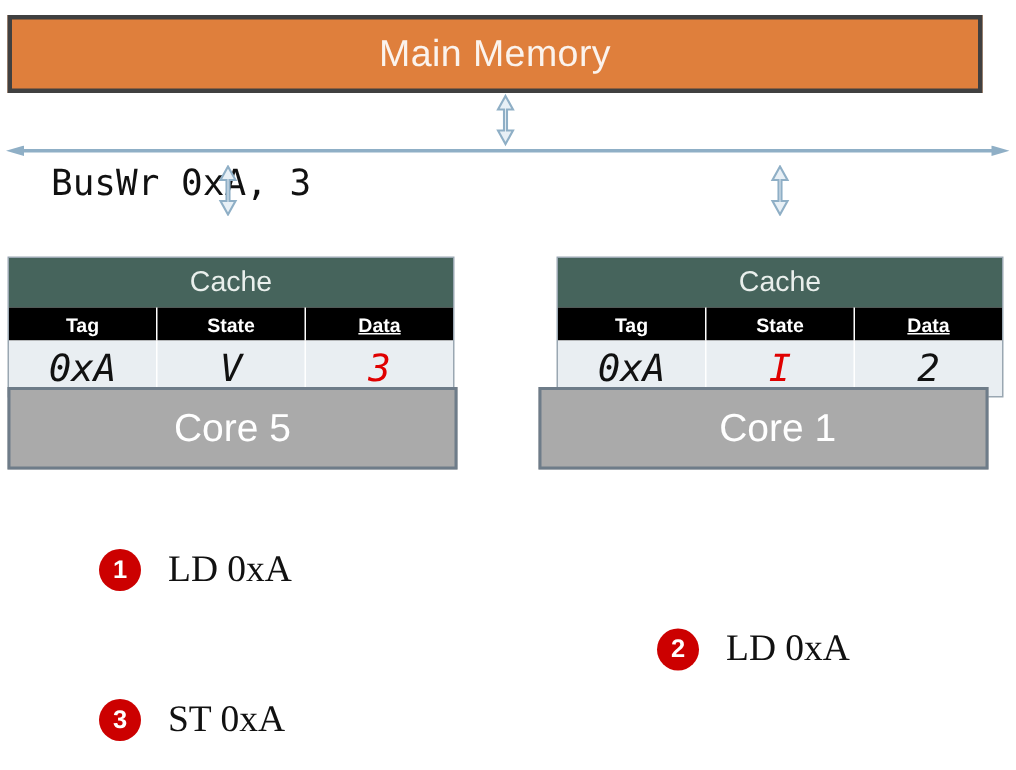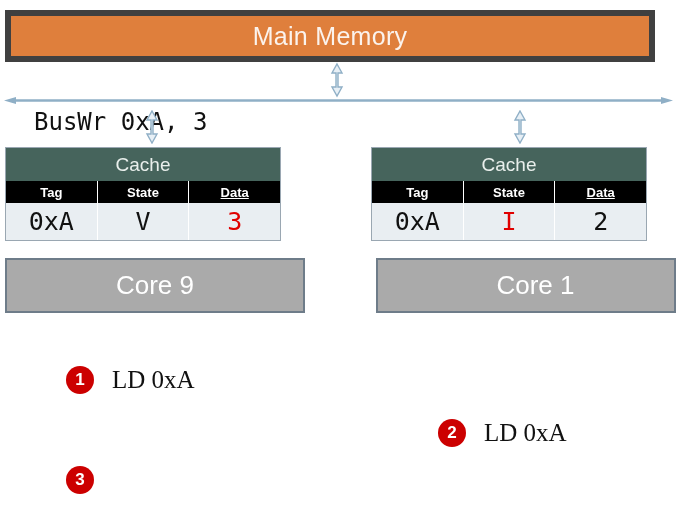--- a/index.html
+++ b/index.html
@@ -22,21 +22,21 @@
   }
 
   
   .main-memory {
     position: absolute;
     left: 5px;
     top: 10px;
     width: 650px;
     height: 52px;
     background: #DF7F3C;
-    border: 6px solid #404040;
+    border: 3px solid #404040;
     box-sizing: border-box;
     display: flex;
     align-items: center;
     justify-content: center;
     color: #FBF3ED;
     font-size: 25px;
     letter-spacing: 0.3px;
   }
 
   
@@ -60,24 +60,25 @@
   }
   .vconn {
     position: absolute;
     width: 16px;
     height: 34px;
   }
 
   
   .cache {
     position: absolute;
-    width: 276px;
+    width: 298px;
     border: 1px solid #9AA7B2;
     box-sizing: border-box;
     background: #ffffff;
+    margin-top: 24px;
   }
   .cache-title {
     height: 33px;
     background: #46645C;
     color: #E9EFEC;
     display: flex;
     align-items: center;
     justify-content: center;
     font-size: 19px;
   }
@@ -106,20 +107,21 @@
   .cache-datarow > div {
     flex: 1 1 0;
     display: flex;
     align-items: center;
     justify-content: center;
     font-family: "DejaVu Sans Mono", "Liberation Mono", monospace;
     font-size: 25px;
     color: #111111;
     border-right: 1px solid #ffffff;
     box-sizing: border-box;
+    font-style: italic;
   }
   .cache-datarow > div:last-child { border-right: none; }
   .val-red { color: #E00000 !important; }
 
   
   .core {
     position: absolute;
     width: 300px;
     height: 55px;
     background: #AAAAAA;
@@ -210,34 +212,35 @@
       <div>Data</div>
     </div>
     <div class="cache-datarow">
       <div>0xA</div>
       <div class="val-red">I</div>
       <div>2</div>
     </div>
   </div>
 
   <div class="core" style="left:5px; top:258px;">
-    <span>Core 9</span>
-  </div>
-
-  <div class="core" style="left:376px; top:258px;padding-left:19px;">
+    <span>Core 5</span>
+  </div>
+
+  <div class="core" style="left:359px; top:258px;padding-left:19px;">
     <span>Core 1</span>
   </div>
 
   <div class="step" style="left:66px; top:366px;">
     <div class="step-badge">1</div>
     <div class="step-text">LD 0xA</div>
   </div>
 
   <div class="step" style="left:438px; top:419px;">
     <div class="step-badge">2</div>
     <div class="step-text">LD 0xA</div>
   </div>
 
   <div class="step" style="left:66px; top:466px;">
     <div class="step-badge">3</div>
+    <div class="step-text">ST 0xA</div>
   </div>
 
 </div>
 
 </body></html>

